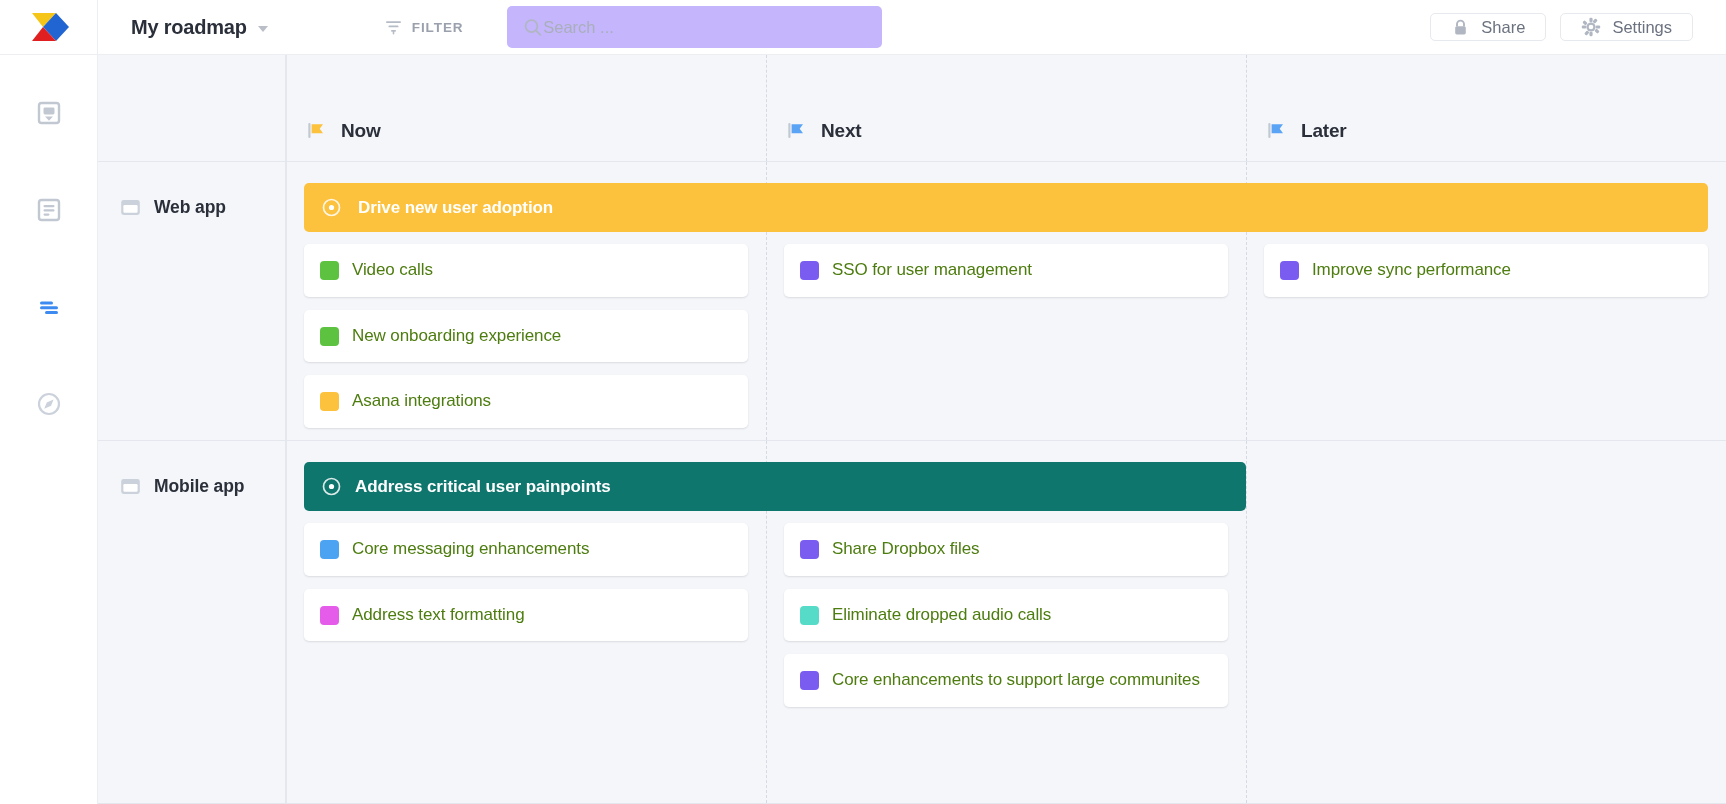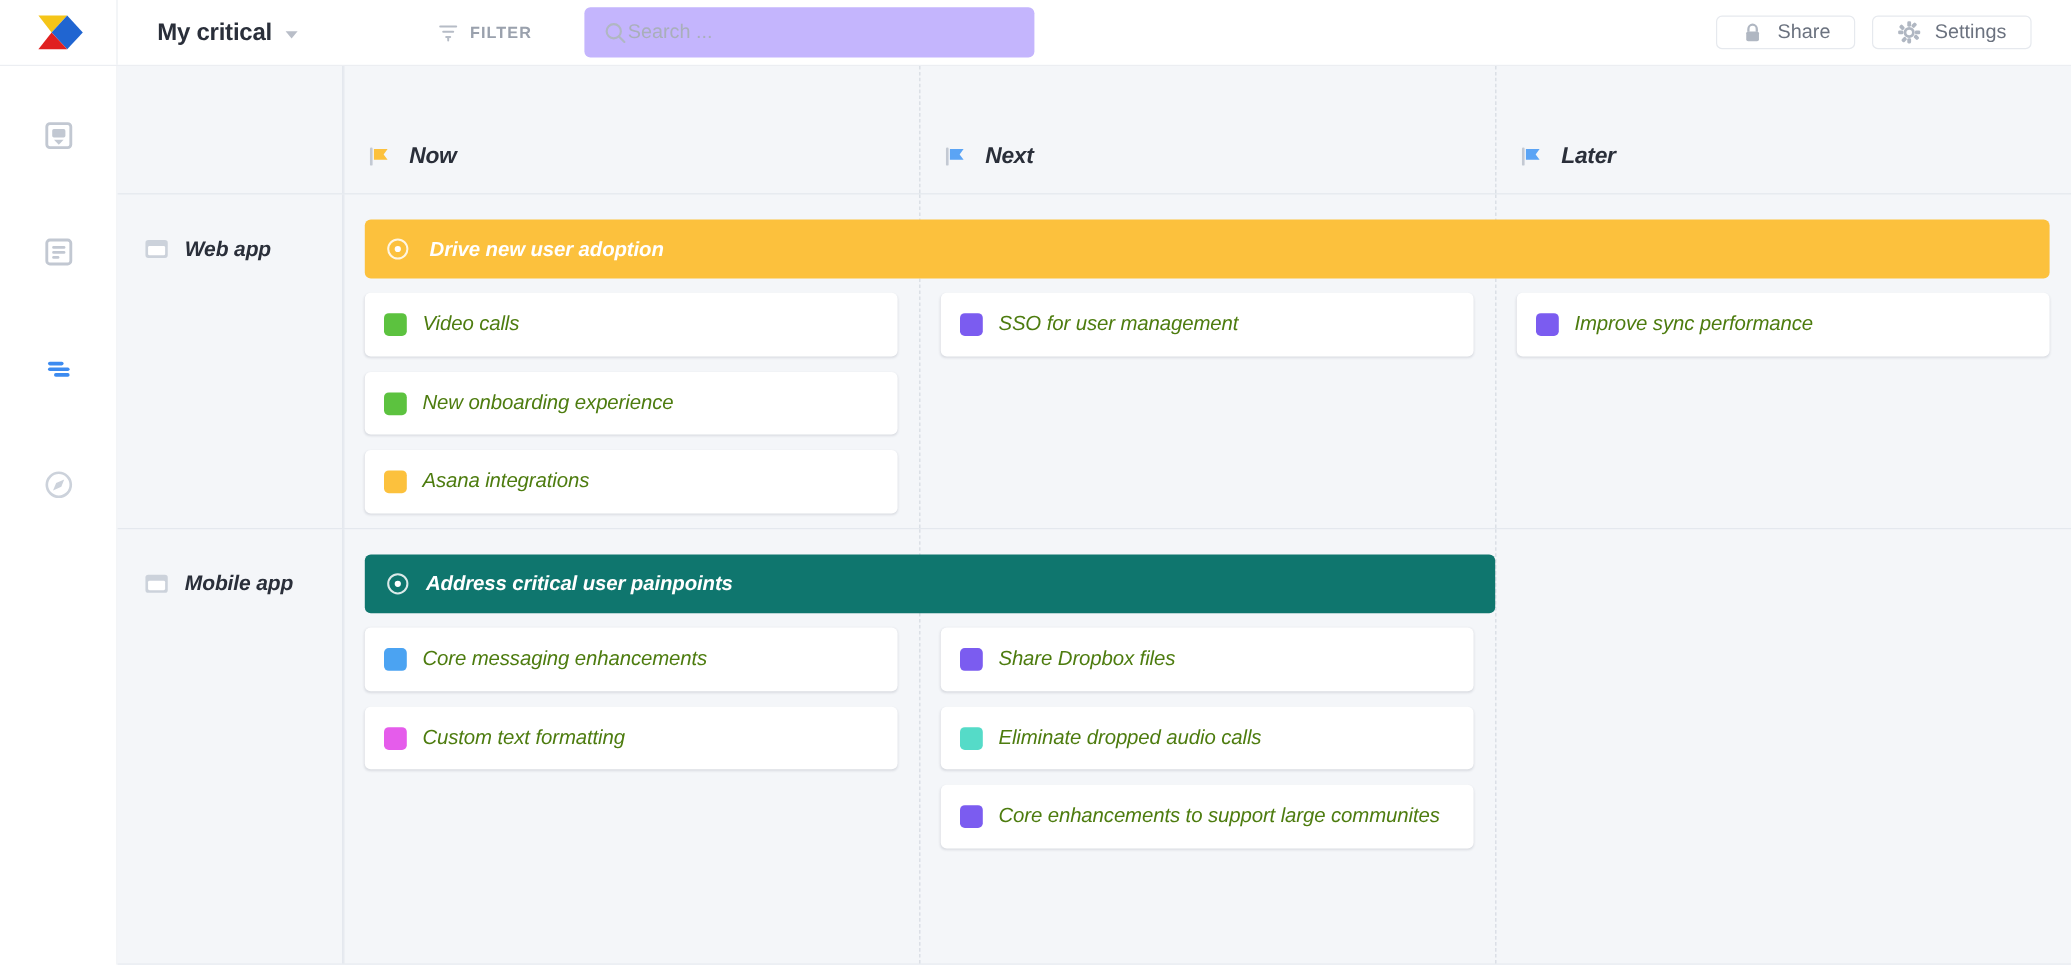--- a/index.html
+++ b/index.html
@@ -80,21 +80,21 @@
     display: flex; align-items: center; gap: 11px;
     padding: 0 20px;
     border: 1px solid #e6e9ee;
     border-radius: 5px;
     background: #ffffff;
     cursor: pointer;
   }
   .tb-btn-label { font-size: 16.5px; color: #6b727f; }
 
   
-  .body { flex: 1; display: flex; min-height: 0; font-style: italic; }
+  .body { flex: 1; display: flex; min-height: 0; }
 
   .sidebar {
     width: 98px; min-width: 98px;
     background: #ffffff;
     border-right: 1px solid #eceef2;
     padding-top: 35px;
     display: flex; flex-direction: column; align-items: center;
     gap: 51px;
   }
   .side-item {
@@ -199,21 +199,21 @@
 
     <div class="logo-cell">
       <svg class="logo" viewBox="0 0 42 34">
         <polygon points="4,3 28,3 15,17" fill="#F5C518"></polygon>
         <polygon points="28,3 41,17 28,31 15,17" fill="#2065D1"></polygon>
         <polygon points="4,31 15,17 28,31" fill="#E02020"></polygon>
       </svg>
     </div>
 
     <div class="title-wrap">
-      <div class="doc-title">My critical</div>
+      <div class="doc-title">My roadmap</div>
       <div class="caret-down"></div>
     </div>
 
     <div class="filter-btn">
       <svg width="19" height="19" viewBox="0 0 19 19">
         <rect x="2" y="3.2" width="15" height="1.7" rx="0.85" fill="#b6bcc6"></rect>
         <rect x="4.5" y="7.6" width="10" height="1.7" rx="0.85" fill="#b6bcc6"></rect>
         <rect x="7" y="12" width="5" height="1.7" rx="0.85" fill="#b6bcc6"></rect>
         <rect x="8.7" y="13" width="1.6" height="3.6" rx="0.8" fill="#b6bcc6"></rect>
       </svg>
@@ -419,21 +419,21 @@
 
             <div class="card-grid">
 
               <div class="card-col">
                 <div class="card">
                   <div class="swatch" style="background:#4BA3F2;"></div>
                   <div class="card-text">Core messaging enhancements</div>
                 </div>
                 <div class="card">
                   <div class="swatch" style="background:#E55CEB;"></div>
-                  <div class="card-text">Custom text formatting</div>
+                  <div class="card-text">Address text formatting</div>
                 </div>
               </div>
 
               <div class="card-col">
                 <div class="card">
                   <div class="swatch" style="background:#7B5CF0;"></div>
                   <div class="card-text">Share Dropbox files</div>
                 </div>
                 <div class="card">
                   <div class="swatch" style="background:#55DBC8;"></div>

